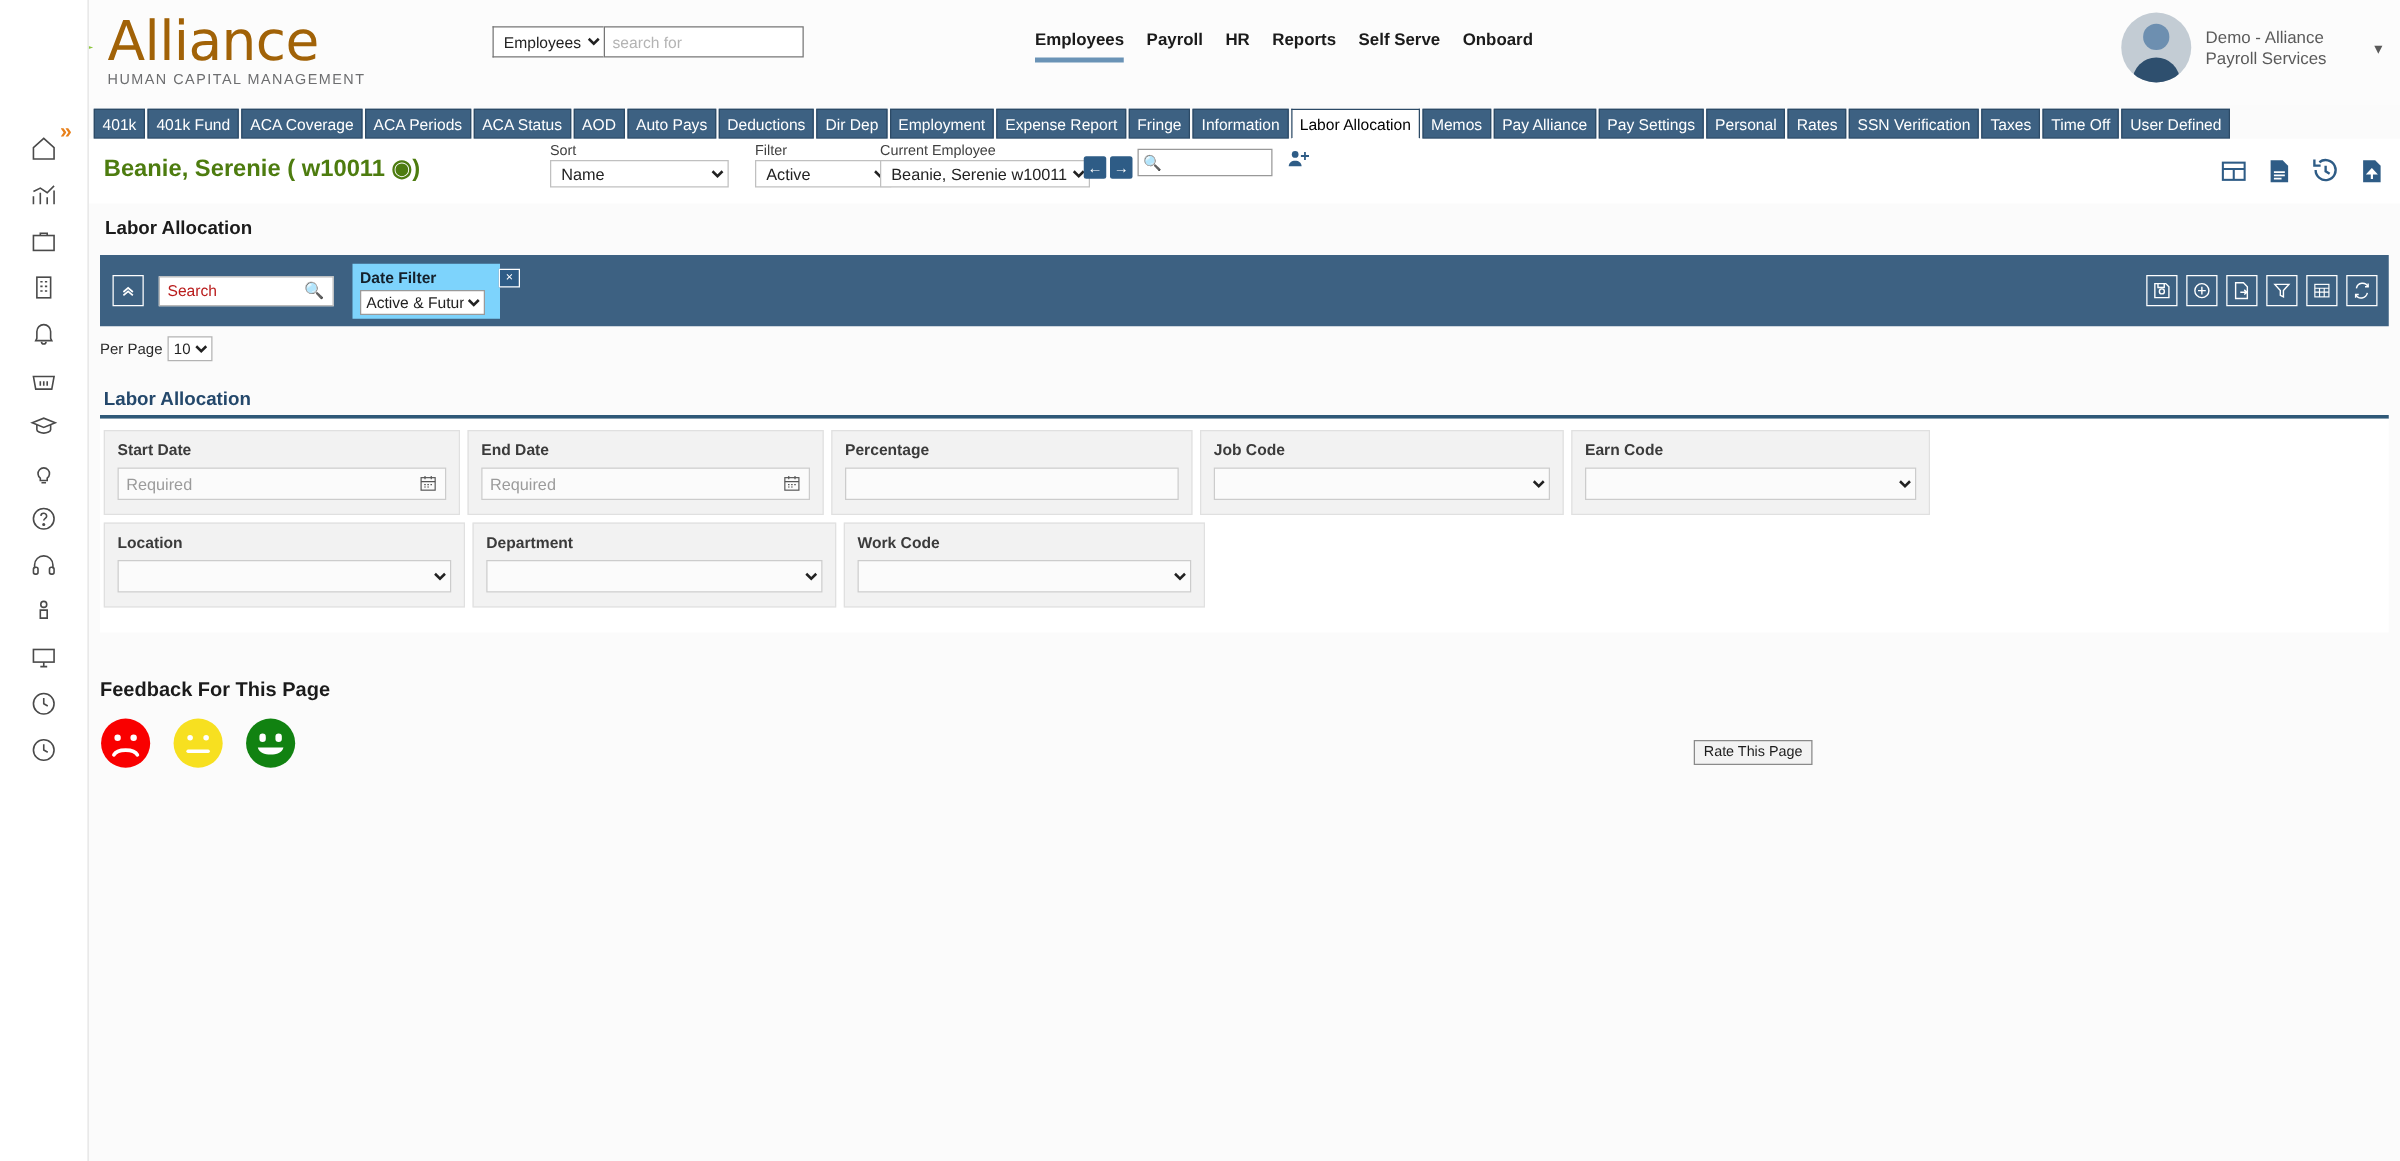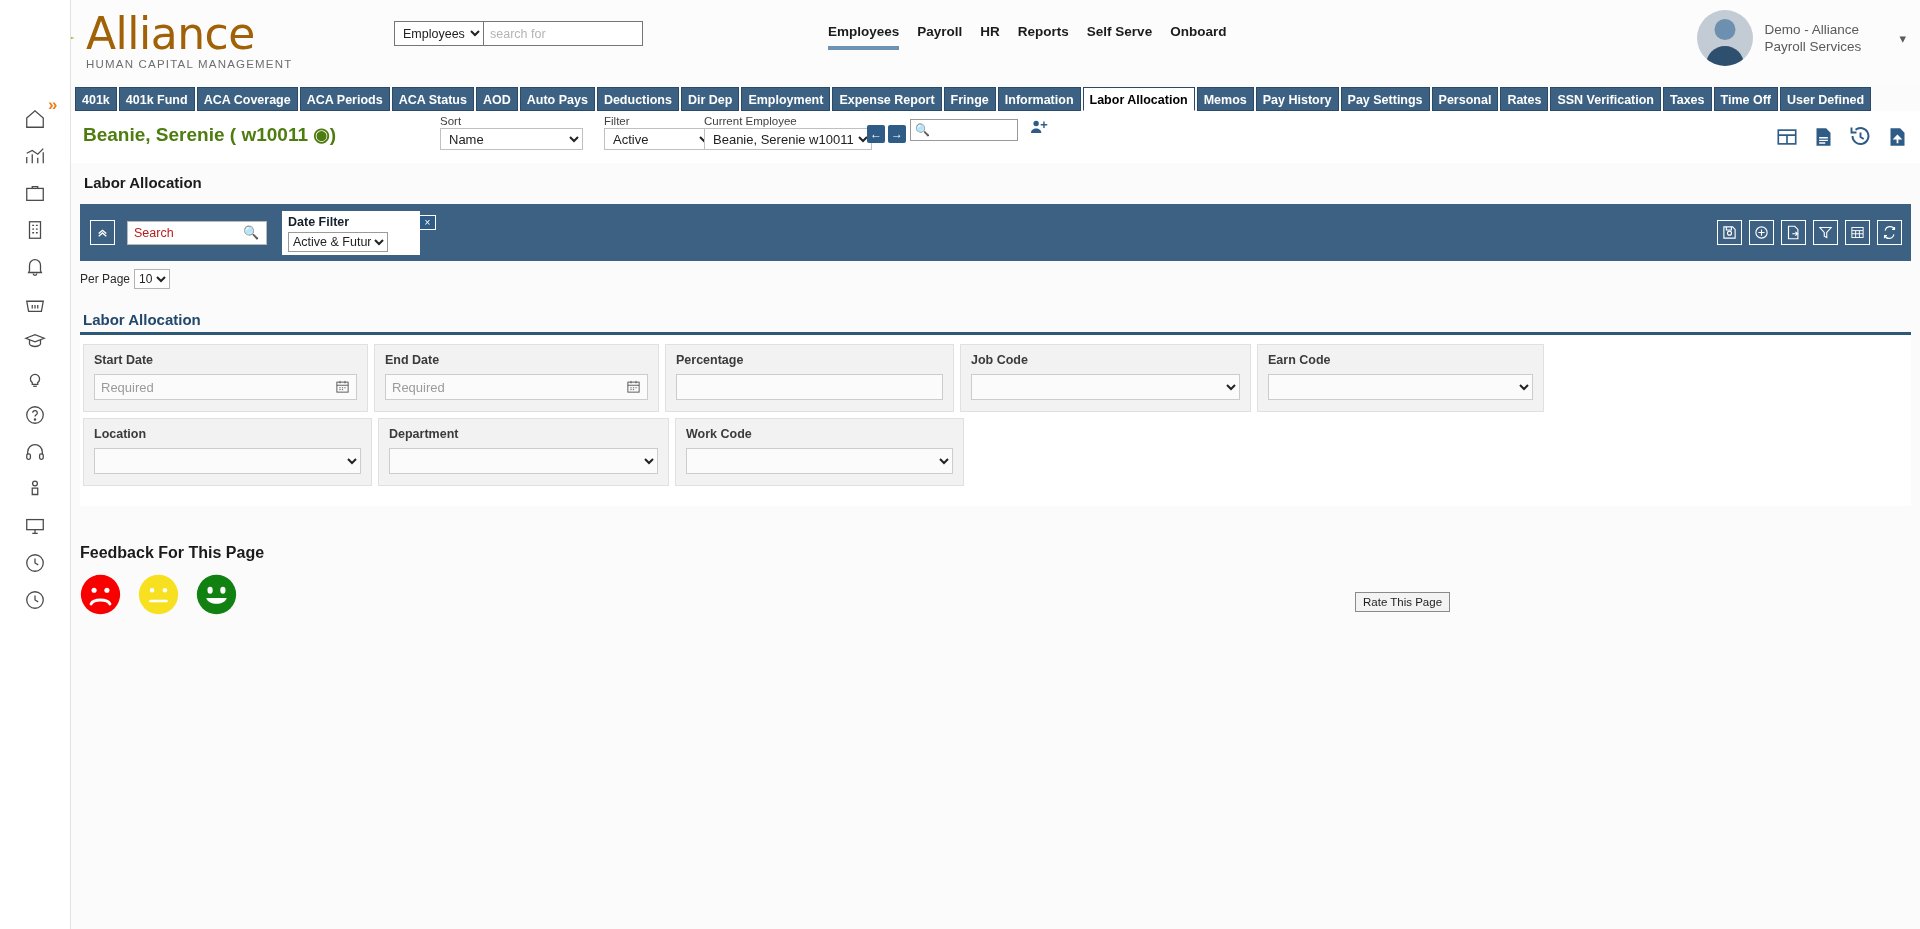--- a/index.html
+++ b/index.html
@@ -74,21 +74,21 @@
   .profile-name { font-size:13.5px; color:#5a5a5a; line-height:17px; max-width:118px; }
   .caret-dn { color:#5a5a5a; font-size:13px; margin-left:6px; }
 
   
   .tabstrip {
     position:absolute; left:71px; top:84px; width:1849px; height:27px;
     background:#fbfbfb; display:flex; align-items:flex-end; padding-left:4px;
   }
   .tab {
     height:24px; line-height:24px; background:#3d6182; color:#ffffff;
-    font-size:12.5px; font-weight:bold; padding:0 6px; margin-right:2px;
+    font-size:12.5px; font-weight:normal; padding:0 6px; margin-right:2px;
     border:1px solid #2c4a66; cursor:pointer; white-space:nowrap;
   }
   .tab.active { background:#ffffff; color:#000000; border-bottom-color:#ffffff; }
 
   
   .empbar { position:absolute; left:71px; top:111px; width:1849px; height:52px; background:#ffffff; }
   .emp-name {
     position:absolute; left:12px; top:12px; font-size:19px; font-weight:bold; color:#4d7c0f;
   }
 
@@ -139,21 +139,21 @@
     color:#fff; display:flex; align-items:center; justify-content:center; cursor:pointer;
     font-size:12px;
   }
   .grid-search {
     margin-left:12px; width:140px; height:24px; background:#fff; border:1px solid #b9b9b9;
     display:flex; align-items:center; padding:0 6px; justify-content:space-between;
   }
   .grid-search span.ph { font-size:12.5px; color:#b91c1c; }
   .grid-search span.mag { font-size:13px; color:#555; }
   .datefilter {
-    margin-left:15px; background:#ffffff; width:138px; height:44px; position:relative;
+    margin-left:15px; background:#7dd3fc; width:118px; height:44px; position:relative;
     padding:4px 5px 0 6px;
   }
   .datefilter .dft { font-size:12.5px; font-weight:bold; color:#14202b; }
   .datefilter select {
     margin-top:3px; width:100px; height:20px; border:1px solid #9a9a9a; background:#fff;
     font-size:12.5px; font-family:"Liberation Sans", sans-serif; color:#222; outline:none;
   }
   .dfclose {
     position:absolute; right:-16px; top:4px; width:17px; height:15px; background:#2e5c86;
     color:#fff; font-size:10px; display:flex; align-items:center; justify-content:center;
@@ -414,21 +414,21 @@
     <div class="tab">AOD</div>
     <div class="tab">Auto Pays</div>
     <div class="tab">Deductions</div>
     <div class="tab">Dir Dep</div>
     <div class="tab">Employment</div>
     <div class="tab">Expense Report</div>
     <div class="tab">Fringe</div>
     <div class="tab">Information</div>
     <div class="tab active">Labor Allocation</div>
     <div class="tab">Memos</div>
-    <div class="tab">Pay History</div>
+    <div class="tab">Pay Alliance</div>
     <div class="tab">Pay Settings</div>
     <div class="tab">Personal</div>
     <div class="tab">Rates</div>
     <div class="tab">SSN Verification</div>
     <div class="tab">Taxes</div>
     <div class="tab">Time Off</div>
     <div class="tab">User Defined</div>
   </div>
 
   <div class="empbar">

